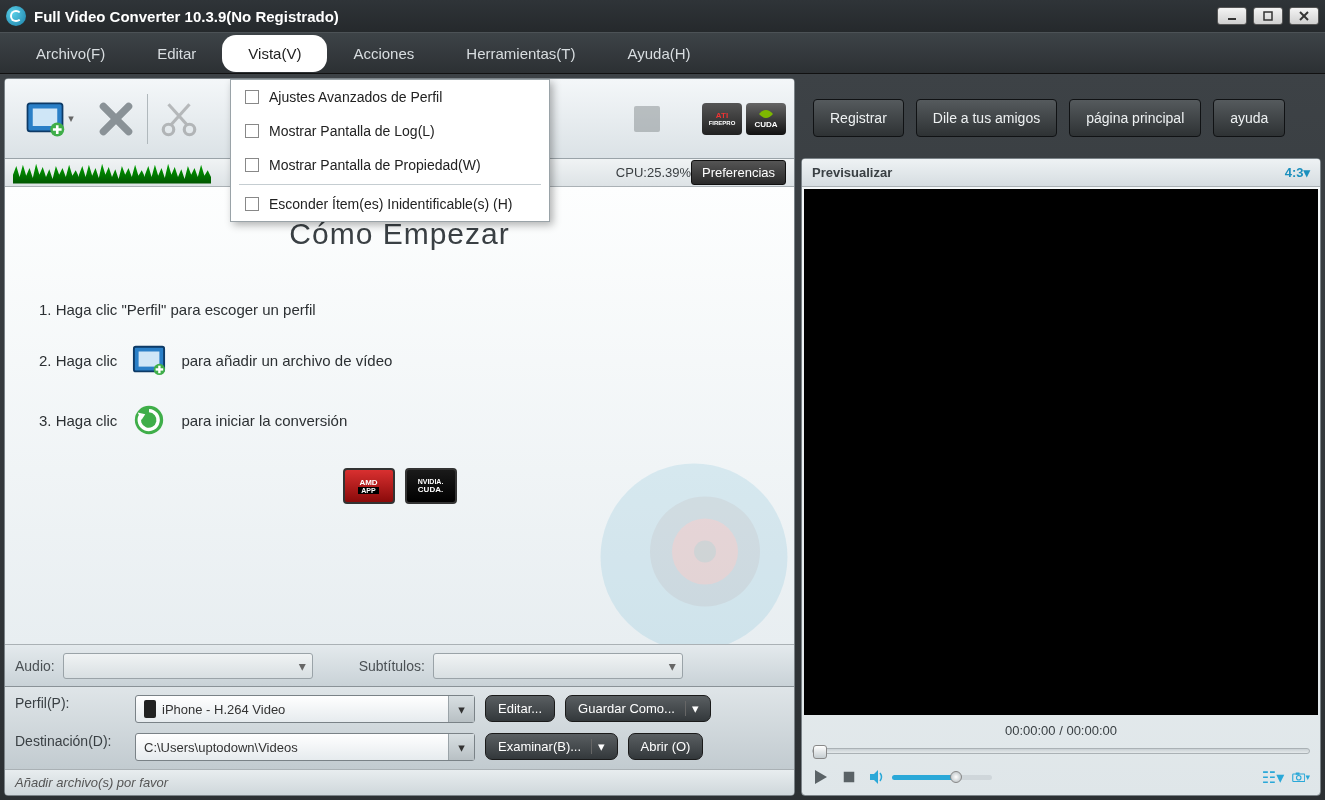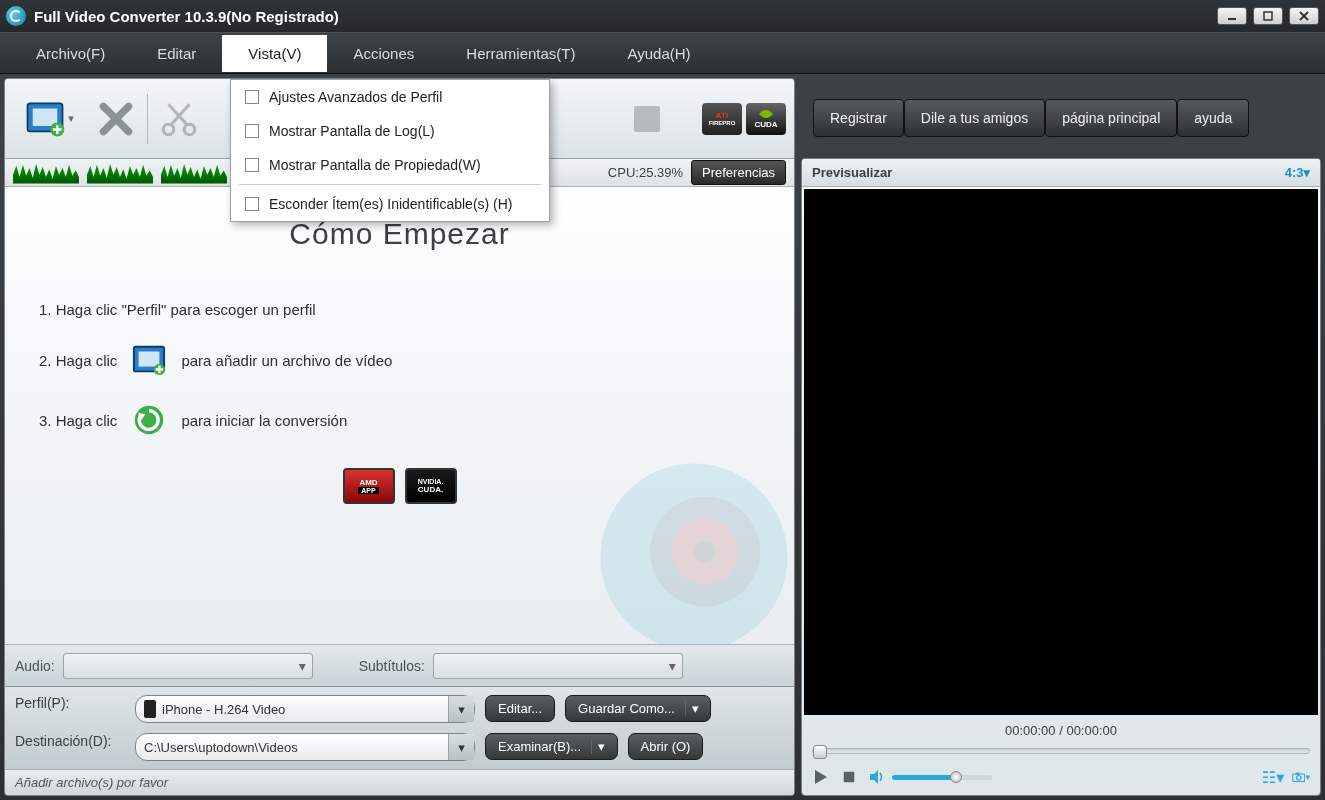--- a/index.html
+++ b/index.html
@@ -10,38 +10,38 @@
 .titlebar .app-icon { width:20px; height:20px; background:radial-gradient(circle at 35% 35%,#5bd0e8,#1a7fa8); border-radius:50%; margin-right:8px; position:relative; }
 .titlebar .app-icon::after{content:"";position:absolute;inset:4px;border:2px solid #fff;border-radius:50%;border-right-color:transparent;}
 .title-text { font-size:15px; font-weight:bold; }
 .winbtns { margin-left:auto; display:flex; gap:6px; }
 .winbtn { width:30px; height:18px; background:linear-gradient(#f4f4f4,#d0d0d0); border:1px solid #555; border-radius:3px; font-size:11px; display:flex; align-items:center; justify-content:center; cursor:pointer; color:#333;}
 .winbtn svg{width:12px;height:12px;}
 
 
 .menubar { height:42px; background:linear-gradient(#3d4347,#2c3033); display:flex; align-items:center; padding:0 10px; border-top:1px solid #4c5256; border-bottom:1px solid #111;}
 .menuitem { color:#d8dde0; font-size:15px; padding:10px 26px; cursor:pointer; }
-.menuitem.active { background:#fff; color:#222; }
+.menuitem.active { background:#fff; color:#222;border-radius:14px; }
 
 
 .content { display:flex; height:calc(100% - 74px); background:linear-gradient(#3d4246,#2c3033); padding:4px; gap:6px;}
 
 
 .left { flex:1; background:linear-gradient(#f9fbfc,#d5dde1); border:1px solid #7a8287; border-radius:4px; display:flex; flex-direction:column; overflow:hidden; position:relative;}
 .toolbar { height:80px; background:linear-gradient(#f4f7f9,#dbe2e6); border-bottom:1px solid #9aa3a8; display:flex; align-items:center; padding:0 8px; gap:4px;}
 .toolbtn { width:54px; height:54px; display:flex; align-items:center; justify-content:center; border-radius:4px; cursor:pointer;}
 .toolbtn.primary{ width:72px; }
 .toolbtn svg{width:42px;height:42px;}
 .tsep{width:1px;height:50px;background:#b0b8bc;}
 .toolbtn.disabled{opacity:.4;cursor:default;}
 .stop-icon{width:26px;height:26px;background:#6b7276;border-radius:2px;}
 .gpubadge{width:40px;height:32px;border-radius:4px;display:flex;align-items:center;justify-content:center;font-size:8px;color:#fff;font-weight:bold;flex-direction:column;}
 .gpubadge.ati{background:linear-gradient(#555,#222);}
 .gpubadge.cuda{background:linear-gradient(#666,#111);}
-.statsbar{height:28px;background:linear-gradient(#f0f3f4,#dde3e6);border-bottom:1px solid #aab1b5;display:flex;align-items:center;padding:0 8px;gap:8px;font-size:13px;color:#3a3f42;text-align:center;}
+.statsbar{height:28px;background:linear-gradient(#f0f3f4,#dde3e6);border-bottom:1px solid #aab1b5;display:flex;align-items:center;padding:0 8px;gap:0;font-size:13px;color:#3a3f42;text-align:center;}
 .wave{flex:0 0 66px;height:22px;background:linear-gradient(#0a0,#050) ;clip-path:polygon(0 60%,5% 20%,10% 70%,15% 15%,20% 65%,25% 30%,30% 75%,35% 10%,40% 60%,45% 25%,50% 70%,55% 35%,60% 80%,65% 20%,70% 60%,75% 30%,80% 70%,85% 15%,90% 65%,95% 40%,100% 70%,100% 100%,0 100%);}
 .statsbar .spacer{flex:1;}
 .prefbtn{background:linear-gradient(#555,#2a2a2a);color:#fff;padding:4px 10px;border-radius:3px;border:1px solid #111;font-size:13px;cursor:pointer;}
 
 .main{flex:1;background:linear-gradient(#fdfefe,#e8eef1);padding:30px 34px;position:relative;overflow:hidden;}
 .main h1{font-size:30px;font-weight:300;color:#3a4044;text-align:center;margin-bottom:50px;letter-spacing:1px;}
 .step{display:flex;align-items:center;gap:14px;font-size:15px;color:#2c3033;margin:24px 0;}
 .step .iconbox{width:36px;height:36px;display:flex;align-items:center;justify-content:center;}
 .badgerow{display:flex;gap:10px;justify-content:center;margin-top:30px;}
 .badge{width:52px;height:36px;border-radius:4px;display:flex;flex-direction:column;align-items:center;justify-content:center;font-size:8px;font-weight:bold;border:2px solid #333;}
@@ -49,30 +49,30 @@
 .badge.nv{background:linear-gradient(#1a1a1a,#000);color:#fff;}
 .bgwatermark{position:absolute;right:-10px;top:260px;width:220px;height:220px;opacity:.15;}
 
 .audiorow{height:42px;background:linear-gradient(#e4eaed,#c9d2d7);border-top:1px solid #aab1b5;display:flex;align-items:center;padding:0 10px;gap:8px;font-size:14px;color:#4a5054;}
 .audiorow .combo{flex:0 0 250px;height:26px;background:linear-gradient(#f0f3f4,#d8dfe2);border:1px solid #9aa3a8;border-radius:3px;display:flex;align-items:center;padding:0 6px;position:relative;cursor:pointer;}
 .audiorow .combo::after{content:"▾";position:absolute;right:6px;color:#666;}
 
 .profilebox{background:linear-gradient(#dfe5e8,#c2cbd0);border-top:1px solid #8a9297;padding:8px 10px;display:flex;flex-direction:column;gap:10px;font-size:14px;color:#3a4044;}
 .prow{display:flex;align-items:flex-start;gap:10px;}
 .prow label{width:110px;}
-.pcombo{flex:0 0 340px;height:28px;background:linear-gradient(#fff,#e6ebee);border:1px solid #7a8287;border-radius:12px;display:flex;align-items:center;padding:0 8px;gap:6px;font-size:13px;color:#333;cursor:pointer;position:relative;}
+.pcombo{flex:0 0 340px;height:28px;background:linear-gradient(#fff,#e6ebee);border:1px solid #7a8287;border-radius:3px;display:flex;align-items:center;padding:0 8px;gap:6px;font-size:13px;color:#333;cursor:pointer;position:relative;}
 .pcombo .dd{position:absolute;right:0;top:0;width:26px;height:100%;background:linear-gradient(#d8dfe2,#b8c0c4);border-left:1px solid #9aa3a8;display:flex;align-items:center;justify-content:center;}
 .btn-dark{background:linear-gradient(#5a5f62,#33383b);color:#fff;border:1px solid #1a1a1a;border-radius:7px;padding:5px 12px;font-size:13px;cursor:pointer;display:flex;align-items:center;gap:4px;}
 .btn-dark .dd{border-left:1px solid #666;margin-left:6px;padding-left:6px;}
 
 .statusbar{height:26px;background:linear-gradient(#e8edef,#cfd7db);border-top:1px solid #aab1b5;display:flex;align-items:center;padding:0 10px;font-size:13px;font-style:italic;color:#555;}
 
 
 .right{width:520px;display:flex;flex-direction:column;}
-.rightbtns{height:80px;display:flex;align-items:center;padding:0 12px;}
+.rightbtns{height:80px;display:flex;align-items:center;gap:12px;padding:0 12px;}
 .rbtn{background:linear-gradient(#555a5d,#2e3234);color:#eef1f2;border:1px solid #101214;border-radius:4px;padding:10px 16px;font-size:14px;cursor:pointer;}
 .preview{flex:1;background:linear-gradient(#f6f9fa,#dfe6e9);border:1px solid #7a8287;border-radius:4px;display:flex;flex-direction:column;overflow:hidden;}
 .preview-head{height:28px;background:linear-gradient(#eef2f4,#d6dde1);border-bottom:1px solid #aab1b5;display:flex;align-items:center;padding:0 10px;font-size:13px;color:#3a4044;font-weight:bold;}
 .preview-head .ratio{margin-left:auto;color:#1b8fbd;font-weight:bold;cursor:pointer;}
 .video{flex:1;background:#000;margin:2px;}
 .timebar{height:26px;display:flex;align-items:center;justify-content:center;font-size:13px;color:#3a4044;}
 .seek{height:16px;padding:0 10px;display:flex;align-items:center;}
 .seek .track{flex:1;height:6px;background:linear-gradient(#c9d0d4,#e4e9eb);border-radius:3px;border:1px solid #aab1b5;position:relative;}
 .seek .thumb{position:absolute;left:0;top:-4px;width:14px;height:14px;background:linear-gradient(#fff,#c5cdd1);border:1px solid #888;border-radius:3px;}
 .controls{height:36px;display:flex;align-items:center;padding:0 10px;gap:10px;}

